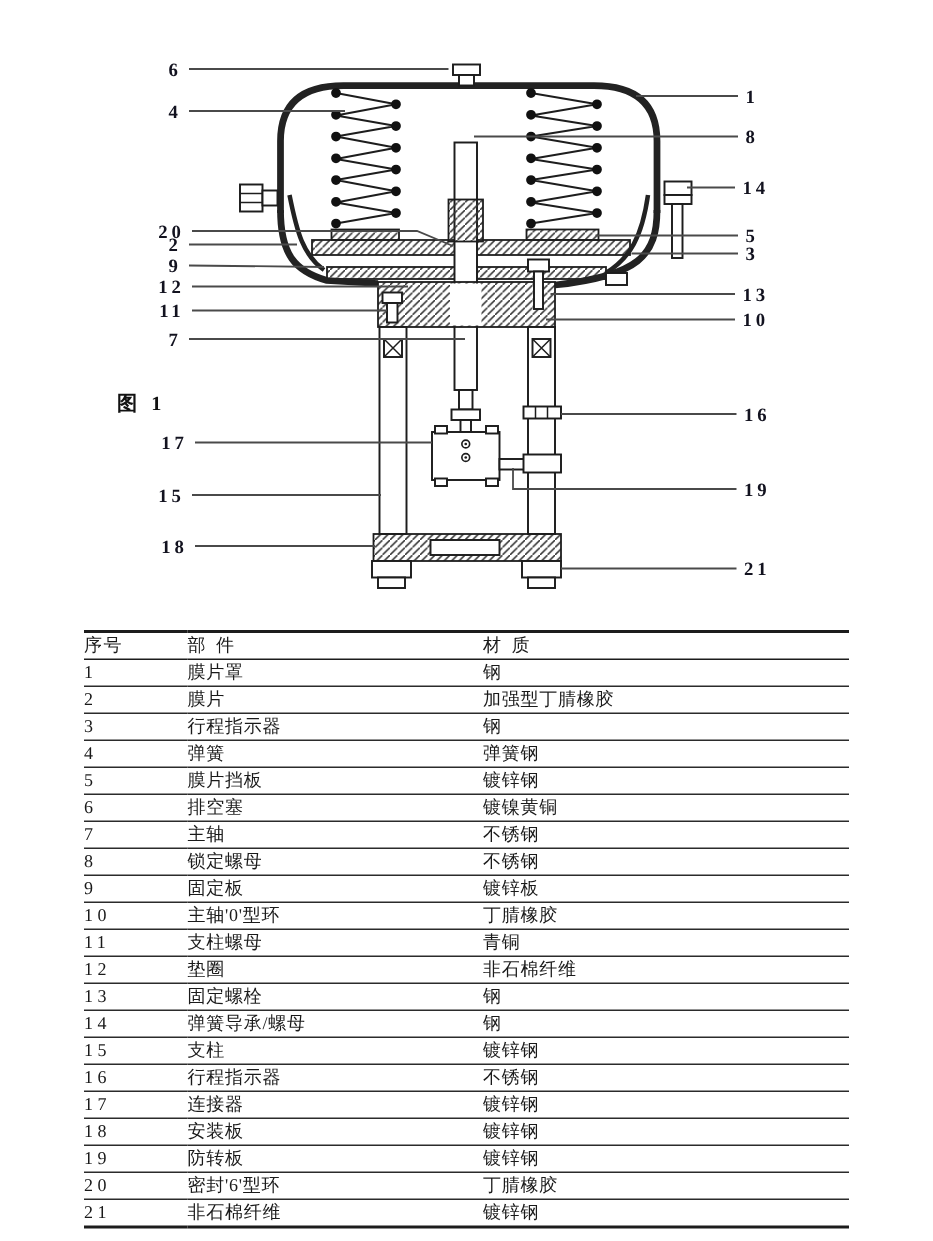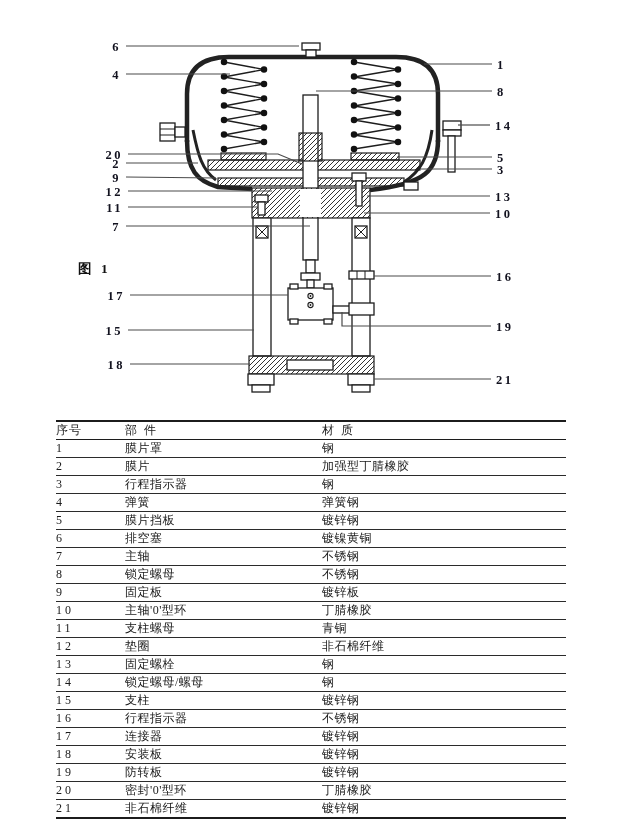--- a/index.html
+++ b/index.html
@@ -308,21 +308,21 @@
           <td class="part-cell">垫圈</td>
           <td class="mat-cell">非石棉纤维</td>
         </tr>
         <tr>
           <td class="num-cell">13</td>
           <td class="part-cell">固定螺栓</td>
           <td class="mat-cell">钢</td>
         </tr>
         <tr>
           <td class="num-cell">14</td>
-          <td class="part-cell">锁定螺母/螺母</td>
+          <td class="part-cell">弹簧导承/螺母</td>
           <td class="mat-cell">钢</td>
         </tr>
         <tr>
           <td class="num-cell">15</td>
           <td class="part-cell">支柱</td>
           <td class="mat-cell">镀锌钢</td>
         </tr>
         <tr>
           <td class="num-cell">16</td>
           <td class="part-cell">行程指示器</td>
@@ -338,21 +338,21 @@
           <td class="part-cell">安装板</td>
           <td class="mat-cell">镀锌钢</td>
         </tr>
         <tr>
           <td class="num-cell">19</td>
           <td class="part-cell">防转板</td>
           <td class="mat-cell">镀锌钢</td>
         </tr>
         <tr>
           <td class="num-cell">20</td>
-          <td class="part-cell">密封'0'型环</td>
+          <td class="part-cell">密封'6'型环</td>
           <td class="mat-cell">丁腈橡胶</td>
         </tr>
         <tr>
           <td class="num-cell">21</td>
           <td class="part-cell">非石棉纤维</td>
           <td class="mat-cell">镀锌钢</td>
         </tr>
       </tbody>
   </table>
 

